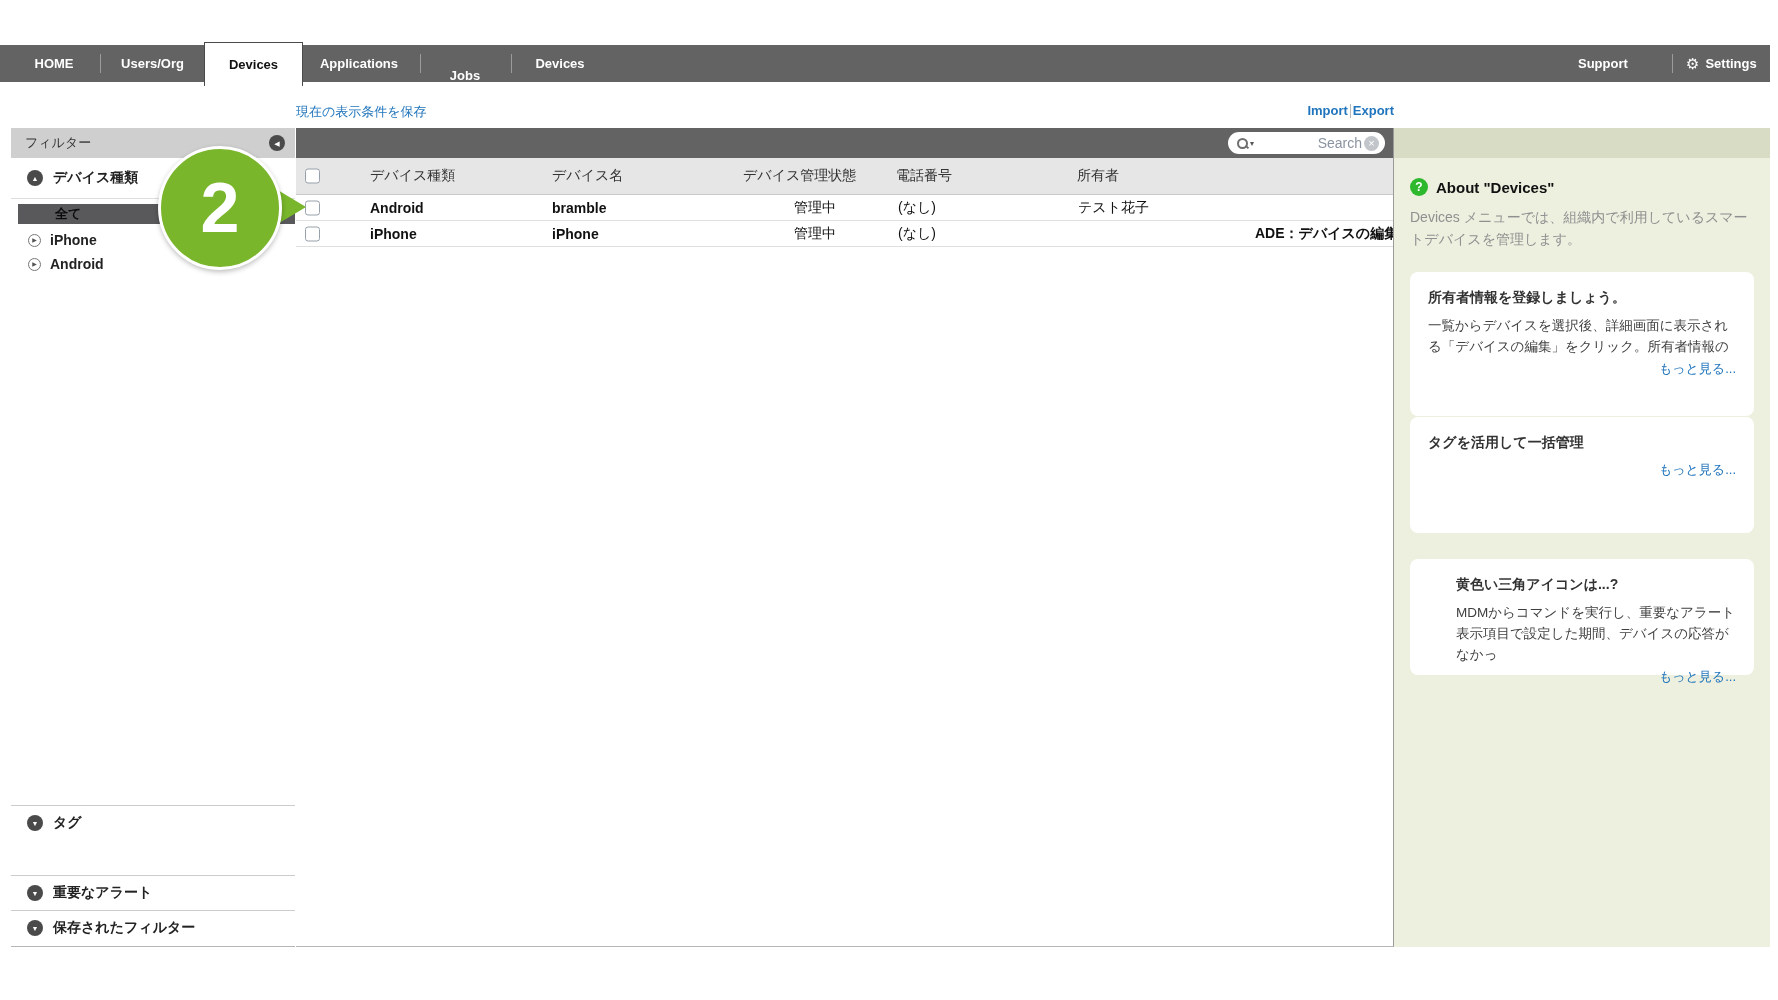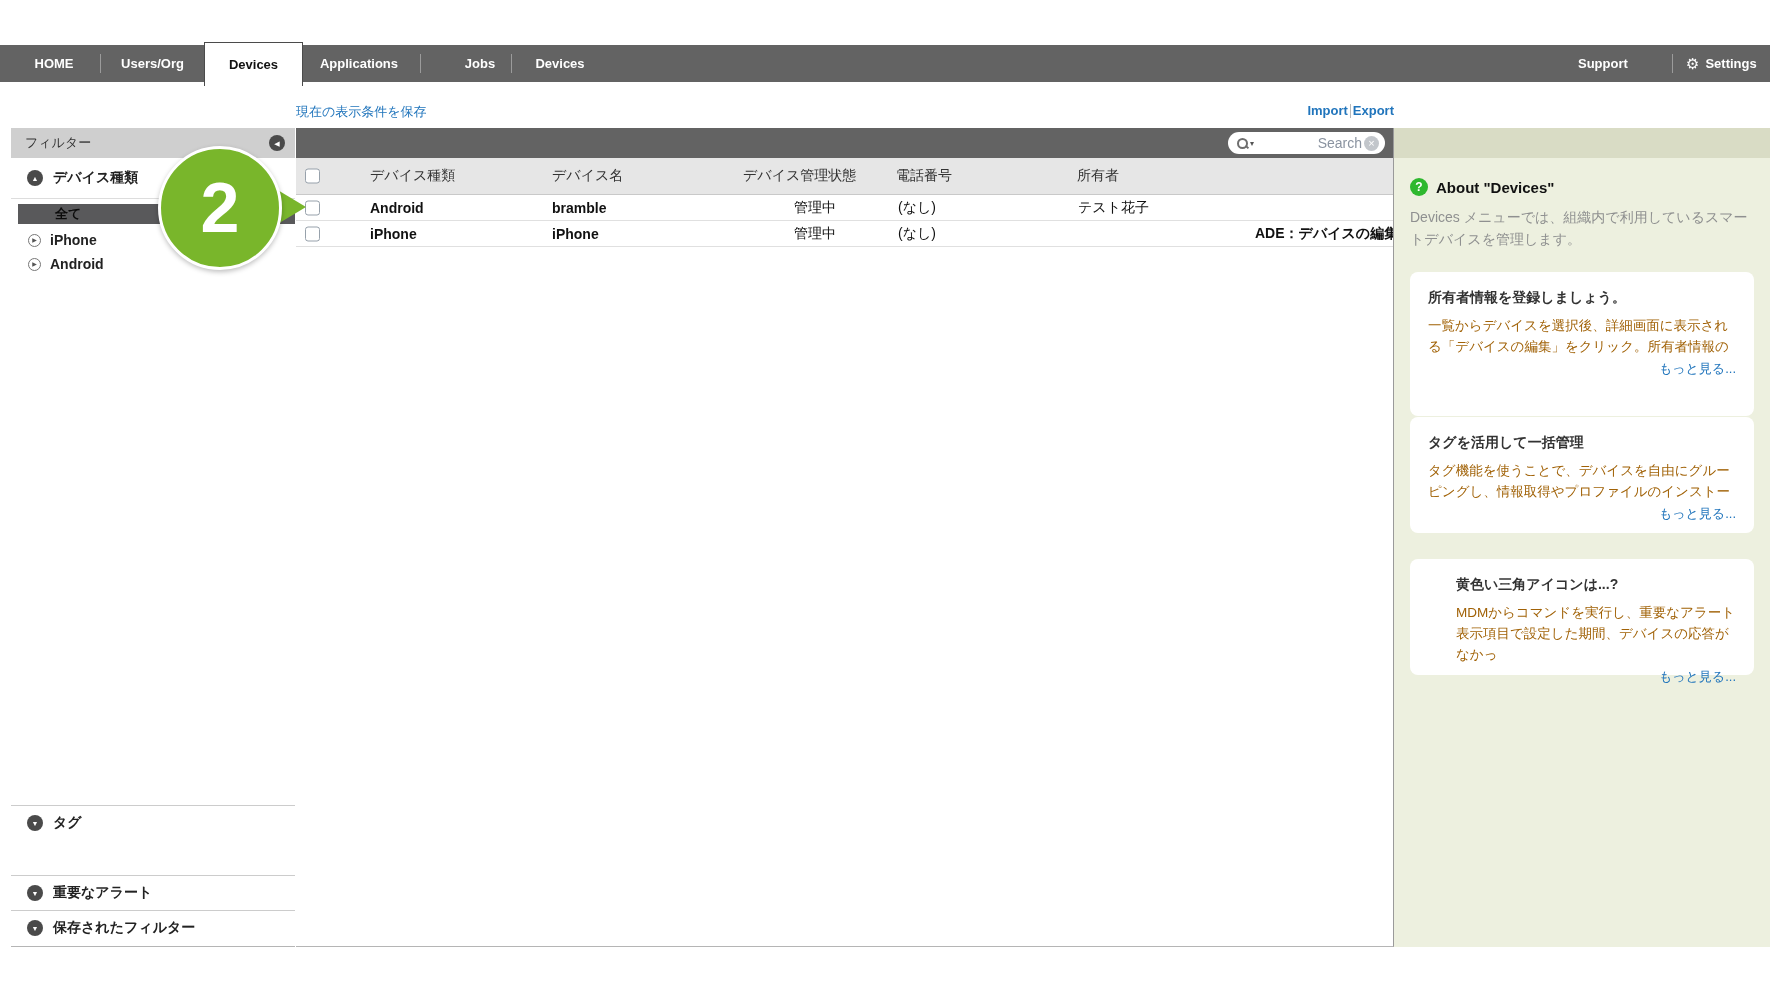--- a/index.html
+++ b/index.html
@@ -66,21 +66,21 @@
   
   .help-panel { position:absolute; left:1394px; top:128px; width:376px; height:819px; background:#edf0df; }
   .help-strip { position:absolute; left:0; top:0; width:100%; height:30px; background:#d9dcc5; }
   .about-row { position:absolute; left:16px; top:50px; display:flex; align-items:center; gap:8px; }
   .q-icon { width:18px; height:18px; border-radius:50%; background:#2eb82e; color:#fff; font-size:12px; font-weight:bold;
             display:flex; align-items:center; justify-content:center; flex:none; }
   .about-title { font-size:15px; font-weight:bold; color:#111; }
   .about-intro { position:absolute; left:16px; top:78px; width:344px; font-size:14px; line-height:1.6; color:#8f9090; }
   .tip-card { position:absolute; left:16px; width:344px; background:#fff; border-radius:8px; padding:17px 18px 10px 18px; }
   .tip-title { font-size:14px; font-weight:bold; color:#333; margin-bottom:9px; }
-  .tip-body { font-size:13.5px; line-height:1.55; color:#a16207; }
+  .tip-body { font-size:13.5px; line-height:1.55; color:#404040; }
   .tip-more { text-align:right; font-size:13px; margin-top:2px; }
 
   
   .callout-circle { position:absolute; left:158px; top:146px; width:124px; height:124px; border-radius:50%;
                     background:#79b62b; border:3px solid #fff; box-shadow:0 2px 5px rgba(0,0,0,.25); z-index:40;
                     display:flex; align-items:center; justify-content:center; color:#fff; font-size:70px; font-weight:bold; }
   .callout-tri { position:absolute; left:276px; top:189px; width:0; height:0; z-index:39;
                  border-top:18px solid transparent; border-bottom:18px solid transparent; border-left:30px solid #79b62b; }
 </style>
 </head>
@@ -88,21 +88,21 @@
 
 <div class="page">
 
   <div class="navbar">
     <div class="nav-tab" style="left:18px;width:72px;">HOME</div>
     <div class="nav-divider" style="left:100px;"></div>
     <div class="nav-tab" style="left:105px;width:95px;">Users/Org</div>
     <div class="nav-tab active" style="left:204px;width:99px;">Devices</div>
     <div class="nav-tab" style="left:308px;width:102px;">Applications</div>
     <div class="nav-divider" style="left:420px;"></div>
-    <div class="nav-tab" style="left:440px;width:80px;">Jobs</div>
+    <div class="nav-tab" style="left:425px;width:80px;margin-top:12px;">Jobs</div>
     <div class="nav-divider" style="left:511px;"></div>
     <div class="nav-tab" style="left:516px;width:88px;">Devices</div>
     <div class="nav-right" style="left:1578px;">
       <span>Support</span>
     </div>
     <div class="nav-divider" style="left:1672px;"></div>
     <div class="nav-right" style="left:1686px;">
       <span class="gear">⚙</span>
       <span>Settings</span>
     </div>
@@ -206,21 +206,20 @@
     <div class="about-intro">Devices メニューでは、組織内で利用しているスマートデバイスを管理します。</div>
 
     <div class="tip-card" style="top:144px;height:144px;">
       <div class="tip-title">所有者情報を登録しましょう。</div>
       <div class="tip-body">一覧からデバイスを選択後、詳細画面に表示される「デバイスの編集」をクリック。所有者情報の</div>
       <div class="tip-more"><a class="link-blue">もっと見る...</a></div>
     </div>
 
     <div class="tip-card" style="top:289px;height:116px;">
       <div class="tip-title">タグを活用して一括管理</div>
-      <div class="tip-body">タグ機能を使うことで、デバイスを自由にグルーピングし、情報取得やプロファイルのインストー</div>
       <div class="tip-more"><a class="link-blue">もっと見る...</a></div>
     </div>
 
     <div class="tip-card" style="top:431px;height:116px;padding-left:46px;">
       <div class="tip-title">黄色い三角アイコンは...?</div>
       <div class="tip-body">MDMからコマンドを実行し、重要なアラート表示項目で設定した期間、デバイスの応答がなかっ</div>
       <div class="tip-more"><a class="link-blue">もっと見る...</a></div>
     </div>
   </div>
 

